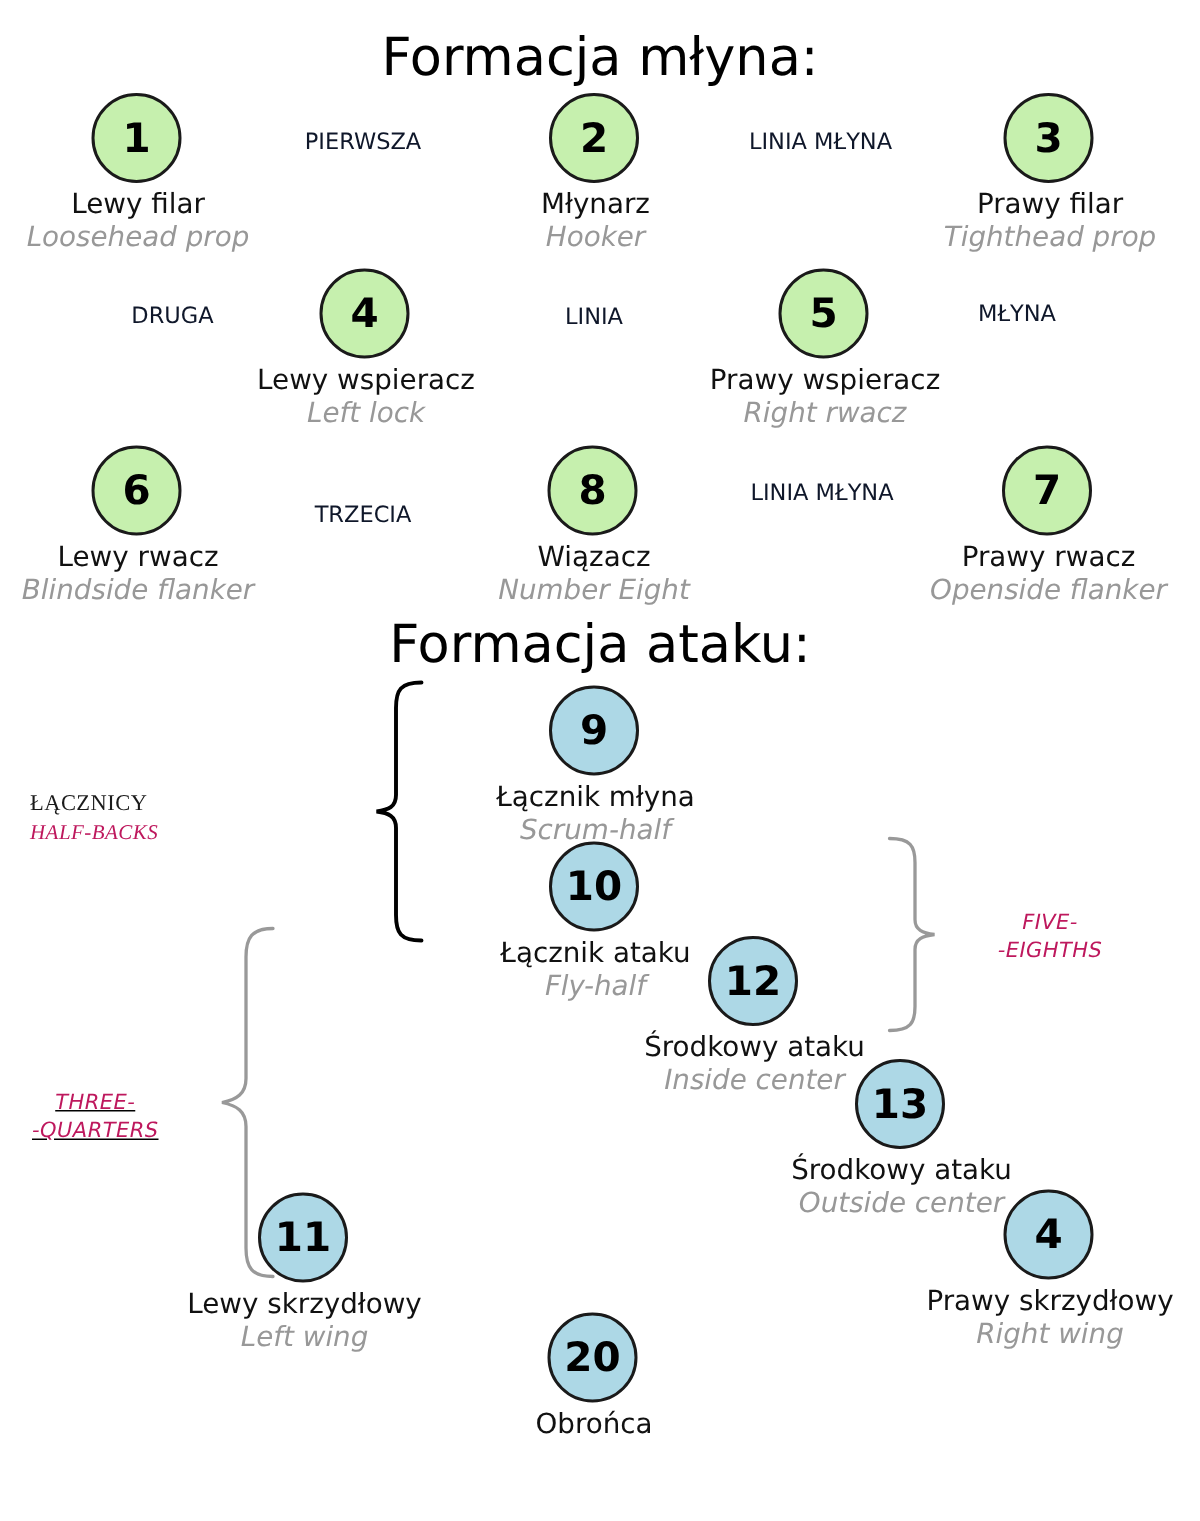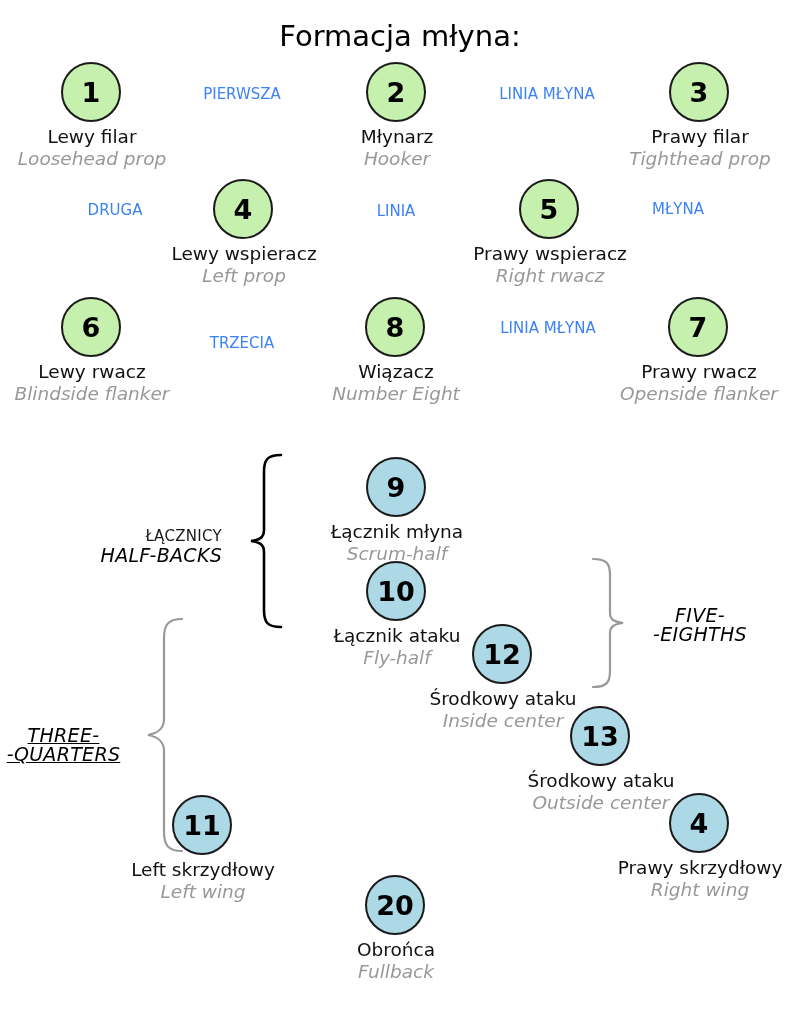--- a/index.html
+++ b/index.html
@@ -13,21 +13,21 @@
     height: 1014px;
     background: #ffffff;
     font-family: "DejaVu Sans", "Liberation Sans", sans-serif;
     overflow: hidden;
   }
   .section-title {
     position: absolute;
     width: 100%;
     left: 0;
     text-align: center;
-    font-size: 29px;
+    font-size: 35px;
     color: #000000;
     font-family: "DejaVu Sans", "Liberation Sans", sans-serif;
     letter-spacing: 0px;
     white-space: nowrap;
   }
   .player {
     position: absolute;
     width: 0;
     height: 0;
   }
@@ -67,53 +67,54 @@
     font-size: 18.5px;
     color: #989898;
     font-style: italic;
     line-height: 22px;
   }
   .row-label {
     position: absolute;
     text-align: right;
     white-space: nowrap;
     font-size: 15px;
-    color: #3b82f6;
+    color: #0f172a;
     transform: translate(-50%, -50%);
   }
   .group-label {
     position: absolute;
     white-space: nowrap;
     line-height: 19px;
   }
   .group-label .pl {
     font-size: 15px;
     color: #1a1a1a;
     letter-spacing: 0.3px;
   }
   .group-label .en {
-    font-size: 19px;
-    color: #000000;
+    font-size: 14px;
+    color: #be185d;
     font-style: italic;
     letter-spacing: 0.3px;
   }
-  .group-label.align-right { text-align: right; }
+  .group-label.align-right { text-align: left; font-family: Liberation Serif, serif; }
   .group-label.align-center { text-align: center; }
   .brace {
     position: absolute;
   }
   .brace svg { display: block; overflow: visible; }
 </style>
 </head>
 <body>
 
 <div id="canvas">
 
   <div class="section-title" style="top:19px;">Formacja młyna:</div>
 
+  <div class="section-title" style="top:410px;">Formacja ataku:</div>
 
   <div class="row-label" style="left:242px; top:94px;">PIERWSZA</div>
   <div class="row-label" style="left:547px; top:94px;">LINIA MŁYNA</div>
   <div class="row-label" style="left:115px; top:210px;">DRUGA</div>
   <div class="row-label" style="left:396px; top:211px;">LINIA</div>
   <div class="row-label" style="left:678px; top:209px;">MŁYNA</div>
   <div class="row-label" style="left:242px; top:343px;">TRZECIA</div>
   <div class="row-label" style="left:548px; top:328px;">LINIA MŁYNA</div>
 
   <div class="brace" style="left:237px; top:452px;">
@@ -170,21 +171,21 @@
     <div class="names">
       <div class="pl-name">Prawy filar</div>
       <div class="en-name">Tighthead prop</div>
     </div>
   </div>
 
   <div class="player green" style="left:244px; top:210px;">
     <div class="disc">4</div>
     <div class="names">
       <div class="pl-name">Lewy wspieracz</div>
-      <div class="en-name">Left prop</div>
+      <div class="en-name">Left lock</div>
     </div>
   </div>
 
   <div class="player green" style="left:550px; top:210px;">
     <div class="disc">5</div>
     <div class="names">
       <div class="pl-name">Prawy wspieracz</div>
       <div class="en-name">Right rwacz</div>
     </div>
   </div>
@@ -241,34 +242,33 @@
     <div class="disc">13</div>
     <div class="names">
       <div class="pl-name">Środkowy ataku</div>
       <div class="en-name">Outside center</div>
     </div>
   </div>
 
   <div class="player blue" style="left:203px; top:826px;">
     <div class="disc">11</div>
     <div class="names">
-      <div class="pl-name">Left skrzydłowy</div>
+      <div class="pl-name">Lewy skrzydłowy</div>
       <div class="en-name">Left wing</div>
     </div>
   </div>
 
   <div class="player blue" style="left:700px; top:824px;">
     <div class="disc">4</div>
     <div class="names">
       <div class="pl-name">Prawy skrzydłowy</div>
       <div class="en-name">Right wing</div>
     </div>
   </div>
 
   <div class="player blue" style="left:396px; top:906px;">
     <div class="disc">20</div>
     <div class="names">
       <div class="pl-name">Obrońca</div>
-      <div class="en-name">Fullback</div>
     </div>
   </div>
 
 </div>
 
 </body></html>

